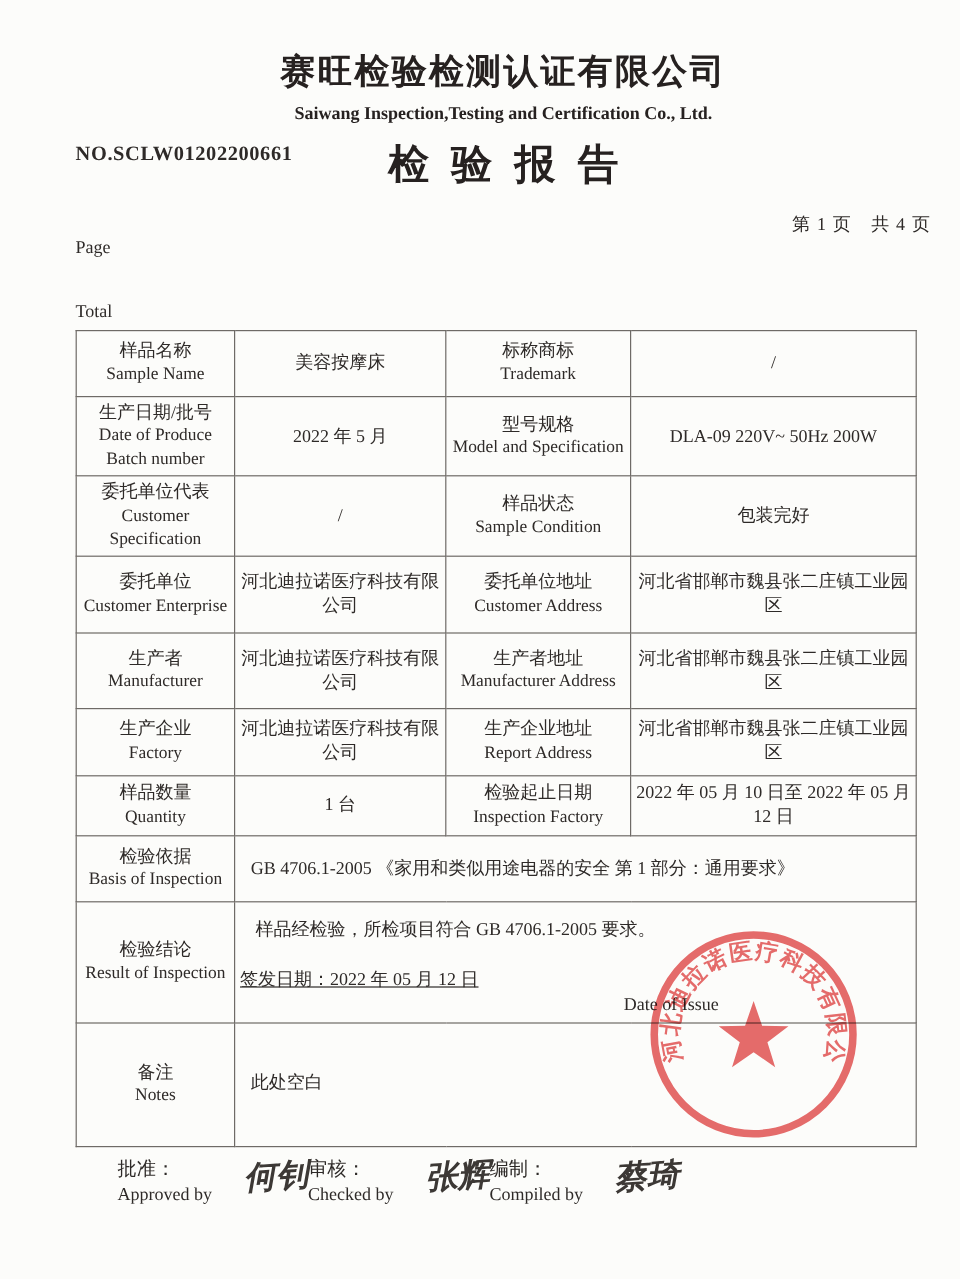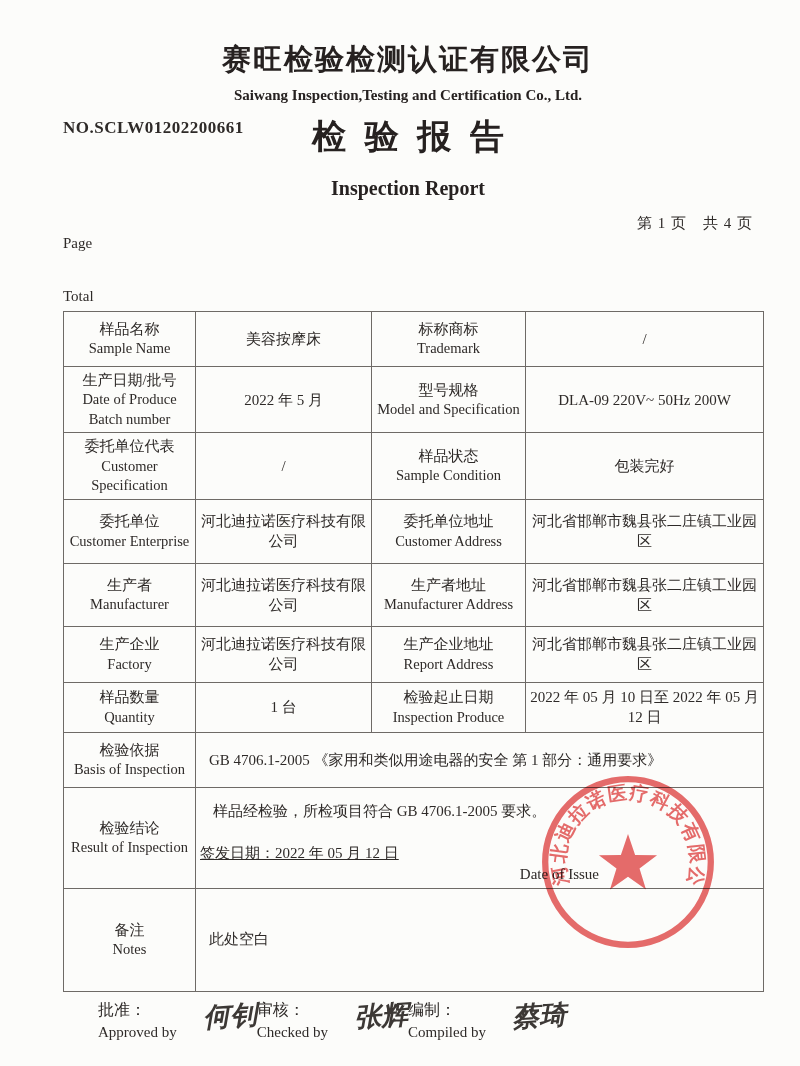--- a/index.html
+++ b/index.html
@@ -8,21 +8,21 @@
     background:#f3f2ee;
     font-family:"Liberation Serif", serif;
     color:#2e2a28;
     overflow:hidden;
   }
   .page {
     position:relative;
     width:800px; height:1066px;
     background:#fcfcfa;
   }
-  .content { padding:40px 47px 0 63px; }
+  .content { padding:40px 24px 0 63px; }
 
   
   .company-cn {
     text-align:center;
     font-family:"Liberation Sans", sans-serif;
     font-weight:bold;
     font-size:29px;
     letter-spacing:2px;
     color:#262120;
   }
@@ -141,21 +141,20 @@
   <div class="content">
 
     <div class="company-cn">赛旺检验检测认证有限公司</div>
     <div class="company-en">Saiwang Inspection,Testing and Certification Co., Ltd.</div>
 
     <div class="title-row">
       <span class="report-no">NO.SCLW01202200661</span>
       <div class="title-cn">检验报告</div>
     </div>
 
-    <div class="title-en">Inspection Report</div>
 
     <div class="page-info">
       <div class="page-line">第 1 页　共 4 页</div>
       <div class="page-en">
         <span>Page</span>
         <span>Total</span>
       </div>
     </div>
 
     <table class="report">
@@ -239,21 +238,21 @@
             <td class="value-cell">河北省邯郸市魏县张二庄镇工业园区</td>
           </tr>
           <tr>
             <td class="label-cell">
               <span class="cn">样品数量</span>
               <span class="en">Quantity</span>
             </td>
             <td class="value-cell">1 台</td>
             <td class="label-cell">
               <span class="cn">检验起止日期</span>
-              <span class="en">Inspection Produce</span>
+              <span class="en">Inspection Factory</span>
             </td>
             <td class="value-cell">2022 年 05 月 10 日至 2022 年 05 月 12 日</td>
           </tr>
           <tr>
             <td class="label-cell">
               <span class="cn">检验依据</span>
               <span class="en">Basis of Inspection</span>
             </td>
             <td class="value-cell left" colspan="3">GB 4706.1-2005 《家用和类似用途电器的安全 第 1 部分：通用要求》</td>
           </tr>

